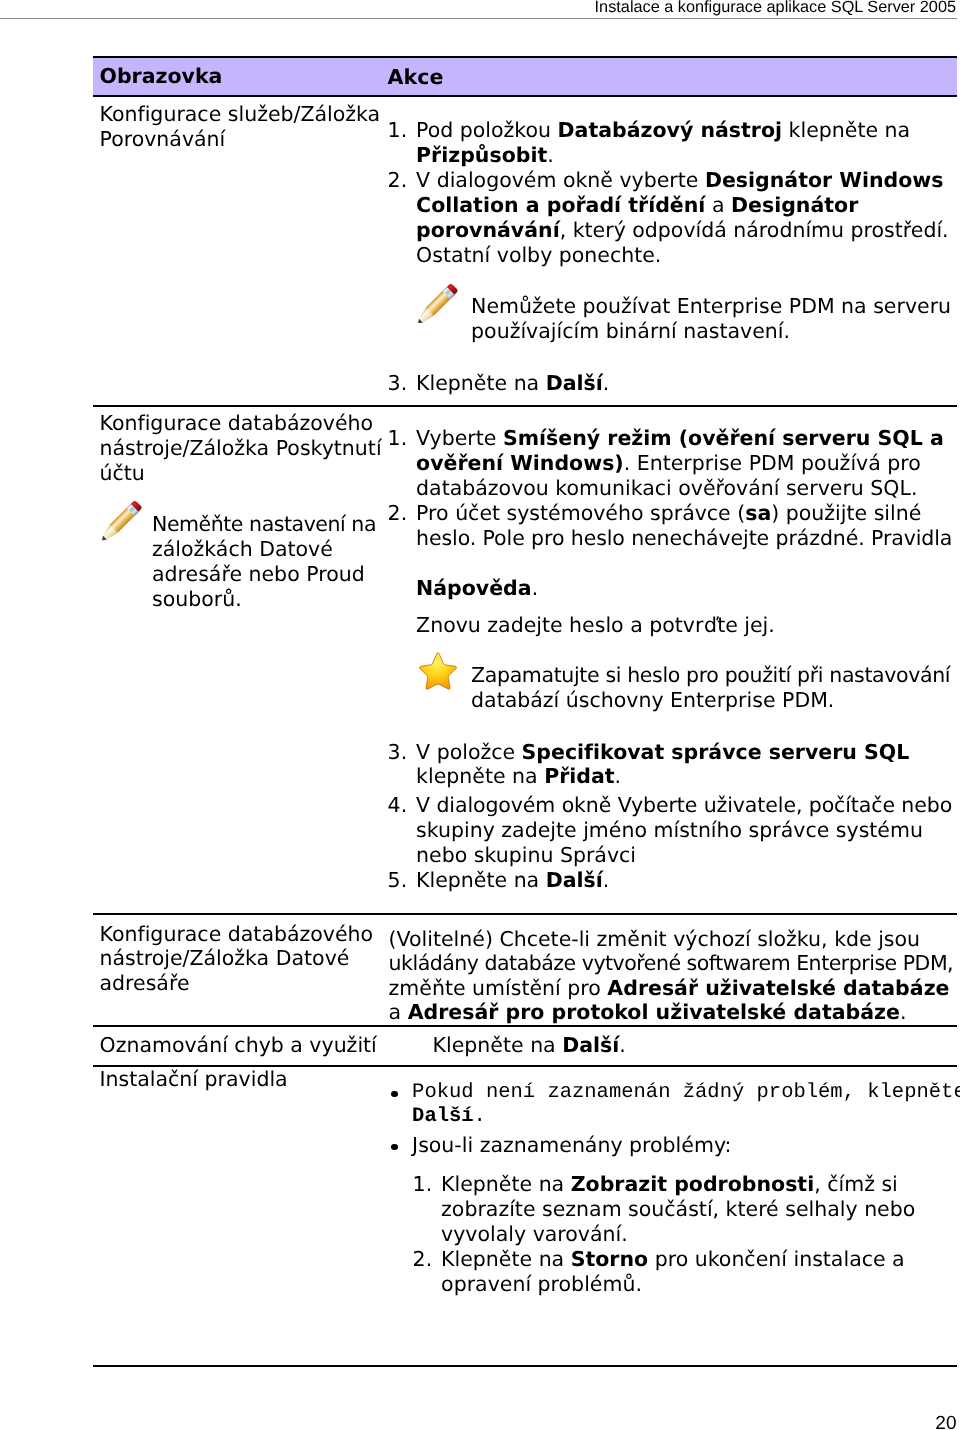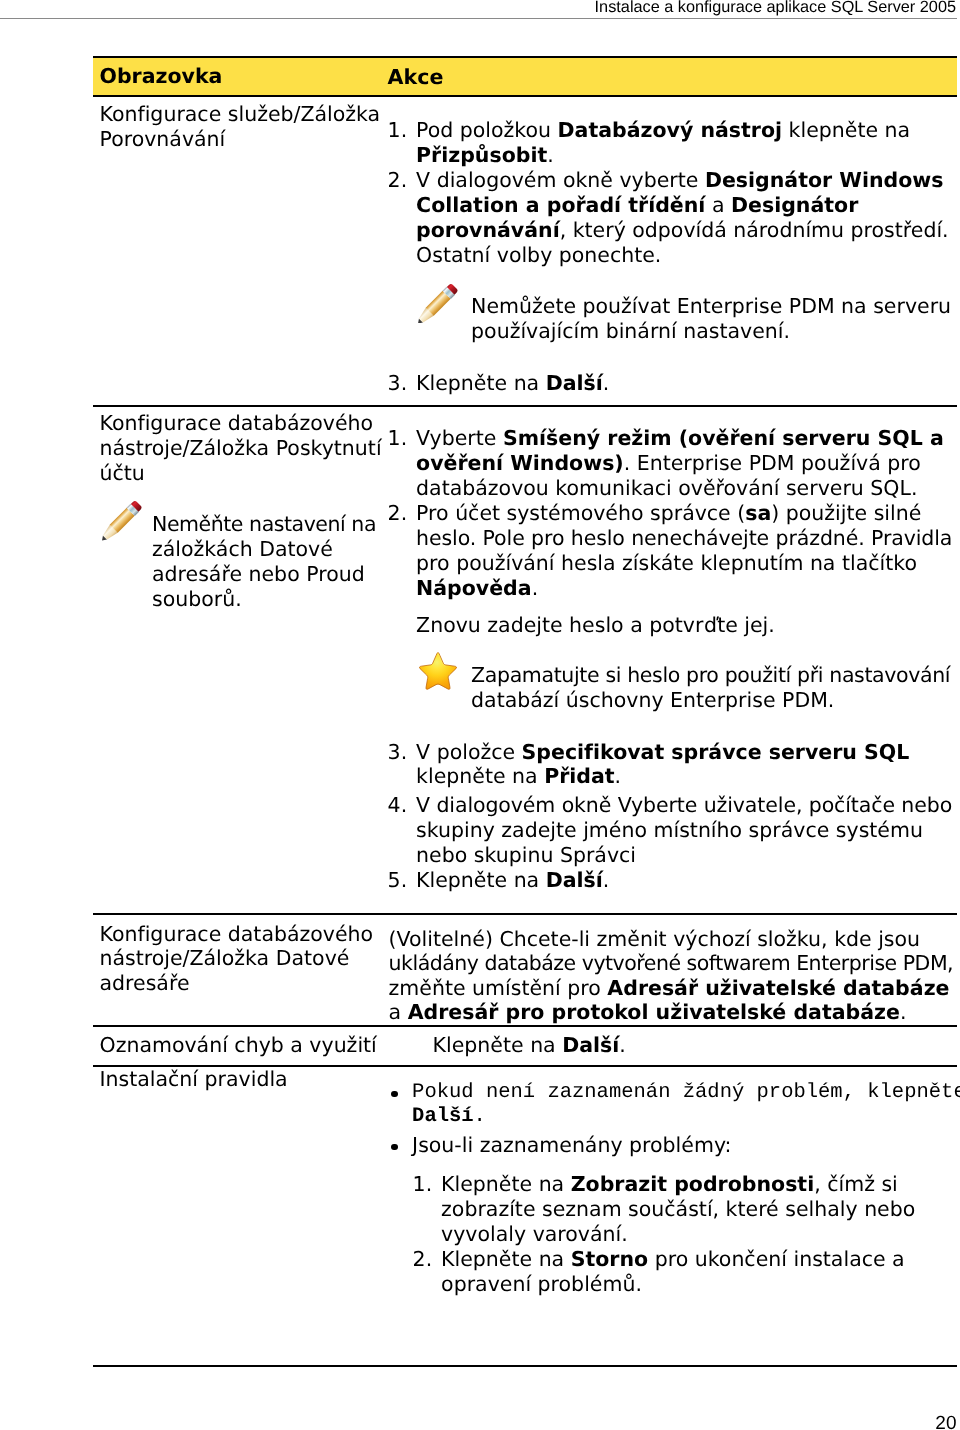--- a/index.html
+++ b/index.html
@@ -11,21 +11,21 @@
   .page{position:absolute;left:0;top:0;width:960px;height:1430px;overflow:hidden;background:#fff;}
 
   .hdr-text{position:absolute;right:4px;top:-2px;
             font-family:"Liberation Sans",sans-serif;font-size:16.3px;white-space:nowrap;}
   .hdr-rule{position:absolute;left:0;top:18.2px;width:957px;height:1.3px;background:#8a8a8a;}
   .pagenum{position:absolute;right:3.5px;top:1413px;
            font-family:"Liberation Sans",sans-serif;font-size:19px;}
 
   .tbl{position:absolute;left:93px;top:56px;width:864px;}
   .rule{height:2px;background:#000;width:100%;}
-  .hrow{background:#fde047;display:flex;height:37px;align-items:center;}
+  .hrow{background:#c4b5fd;display:flex;height:37px;align-items:center;}
   .hcell{font-weight:bold;font-size:20.6px;}
   .row{display:flex;}
   .col1{width:294.6px;flex:0 0 294.6px;padding-left:6.5px;font-size:20.5px;line-height:24.95px;white-space:nowrap;}
   .col2{flex:1 1 auto;min-width:0;font-size:20.5px;line-height:24.95px;}
   b{font-weight:bold;}
 
   .li{position:relative;padding-left:28.5px;white-space:nowrap;}
   .li>.num{position:absolute;left:0;top:0;width:28.5px;}
   .bul{position:relative;padding-left:23.5px;white-space:nowrap;}
   .plain{white-space:nowrap;padding-left:1px;}
@@ -152,21 +152,21 @@
           <span><span style="letter-spacing:-0.45px">Neměňte nastavení na</span><br><span>záložkách Datové</span><br><span>adresáře nebo Proud</span><br><span>souborů.</span></span>
         </div>
       </div>
       <div class="col2" style="padding-top:19px;">
         <div class="li">
           <span class="num">1.</span>
           <span><span>Vyberte </span><b>Smíšený režim (ověření serveru SQL a</b><br><b>ověření Windows)</b><span>. Enterprise PDM používá pro</span><br><span>databázovou komunikaci ověřování serveru SQL.</span></span>
         </div>
         <div class="li">
           <span class="num">2.</span>
-          <span><span>Pro účet systémového správce (</span><b>sa</b><span>) použijte silné</span><br><span style="letter-spacing:-0.1px">heslo. Pole pro heslo nenechávejte prázdné. Pravidla</span><br><span>pro používání hesla získáte klepnutím na tlačítko</span><br><b>Nápověda</b><span>.</span></span>
+          <span><span>Pro účet systémového správce (</span><b>sa</b><span>) použijte silné</span><br><span style="letter-spacing:-0.1px">heslo. Pole pro heslo nenechávejte prázdné. Pravidla</span><br><br><b>Nápověda</b><span>.</span></span>
         </div>
         <div class="li" style="margin-top:12px;">
           <span><span>Znovu zadejte heslo a potvrďte jej.</span></span>
         </div>
         <div class="note note2" style="margin-top:25px;">
           <span class="ico">
               <svg viewBox="2.6 2.2 38.8 38.4" preserveAspectRatio="none">
                 <path d="M22 2.6 C22.9 3.1 23.3 4.2 23.9 5.6 L27.3 13.3 C27.9 14.6 28.5 15.1 30.0 15.3 L38.8 16.5 C40.9 16.8 41.6 17.7 40.3 19.0 L33.6 25.5 C32.5 26.6 32.3 27.4 32.6 28.9 L34.2 37.9 C34.5 39.7 33.6 40.4 32.0 39.5 L24.0 35.2 C22.7 34.5 21.3 34.5 20.0 35.2 L12.0 39.5 C10.4 40.4 9.5 39.7 9.8 37.9 L11.4 28.9 C11.7 27.4 11.5 26.6 10.4 25.5 L3.7 19.0 C2.4 17.7 3.1 16.8 5.2 16.5 L14.0 15.3 C15.5 15.1 16.1 14.6 16.7 13.3 L20.1 5.6 C20.7 4.2 21.1 3.1 22 2.6 Z" fill="url(#sg)" stroke="#c06609" stroke-width="0.8" stroke-linejoin="round"></path>
                 <path d="M22 4.2 C22.6 4.8 22.9 5.5 23.3 6.4 L26.6 13.8 C27.3 15.3 28.2 16.0 29.8 16.3" fill="none" stroke="#ffe98a" stroke-width="0.7" opacity="0.55"></path>
               </svg>

